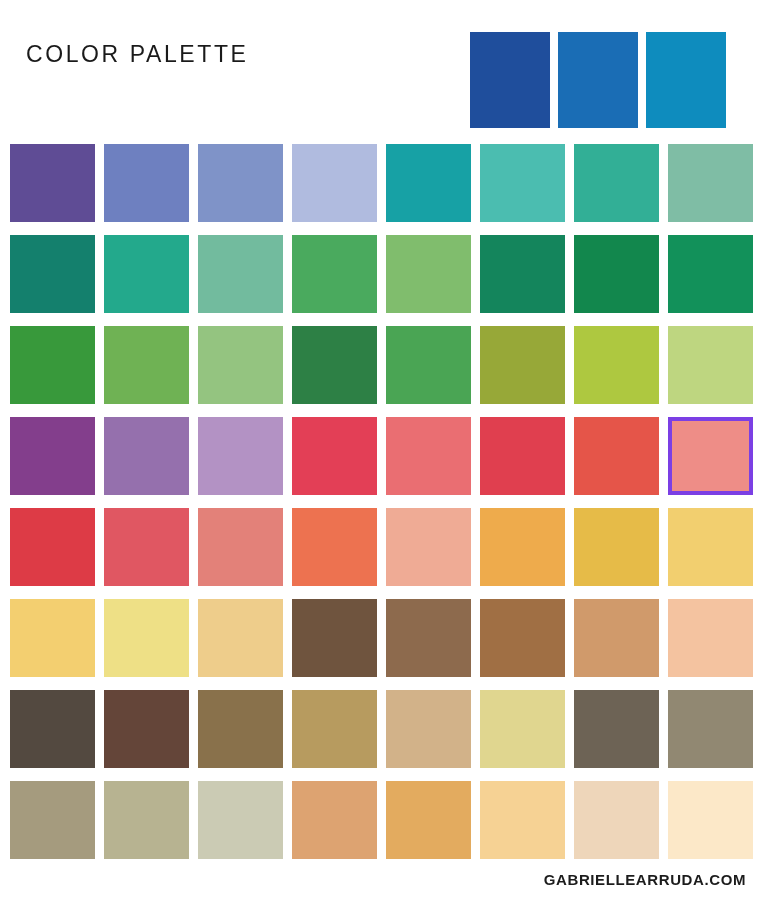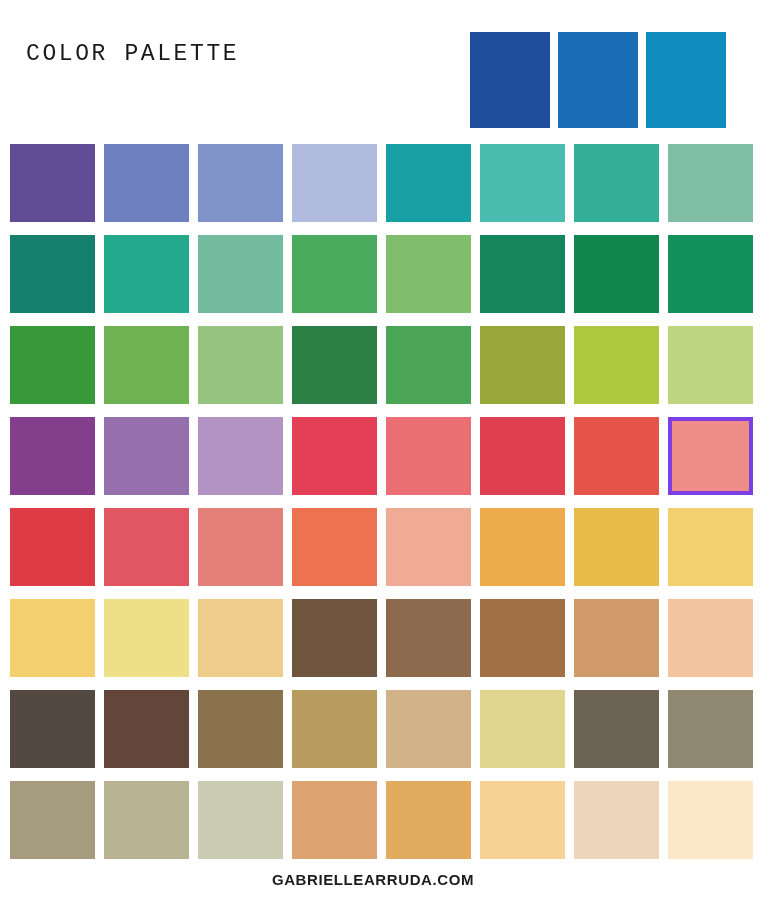--- a/index.html
+++ b/index.html
@@ -34,21 +34,21 @@
     font-family: "Liberation Serif", serif;
     font-size: 46px;
     line-height: 52px;
     letter-spacing: 2.0px;
     color: #111111;
     font-weight: 400;
     margin: 0;
     white-space: nowrap;
   }
   #palette-subtitle {
-    font-family: Liberation Mono, monospace;
+    font-family: Liberation Sans, sans-serif;
     font-size: 23px;
     line-height: 28px;
     letter-spacing: 2.6px;
     color: #1a1a1a;
     font-weight: 400;
     margin: 10px 0 0 2px;
     white-space: nowrap;
   }
 
   
@@ -90,21 +90,21 @@
   .swatch.selected {
     border: 4px solid #7b3fe4;
   }
 
   
   #footer {
     position: absolute;
     left: 0;
     bottom: 14px;
     width: 768px;
-    text-align: center;
+    text-align: right;
     padding-right: 22px;
     box-sizing: border-box;
   }
   #footer-url {
     font-family: "Liberation Sans", sans-serif;
     font-size: 15px;
     letter-spacing: 0.6px;
     font-weight: 700;
     color: #1c1c1c;
   }

